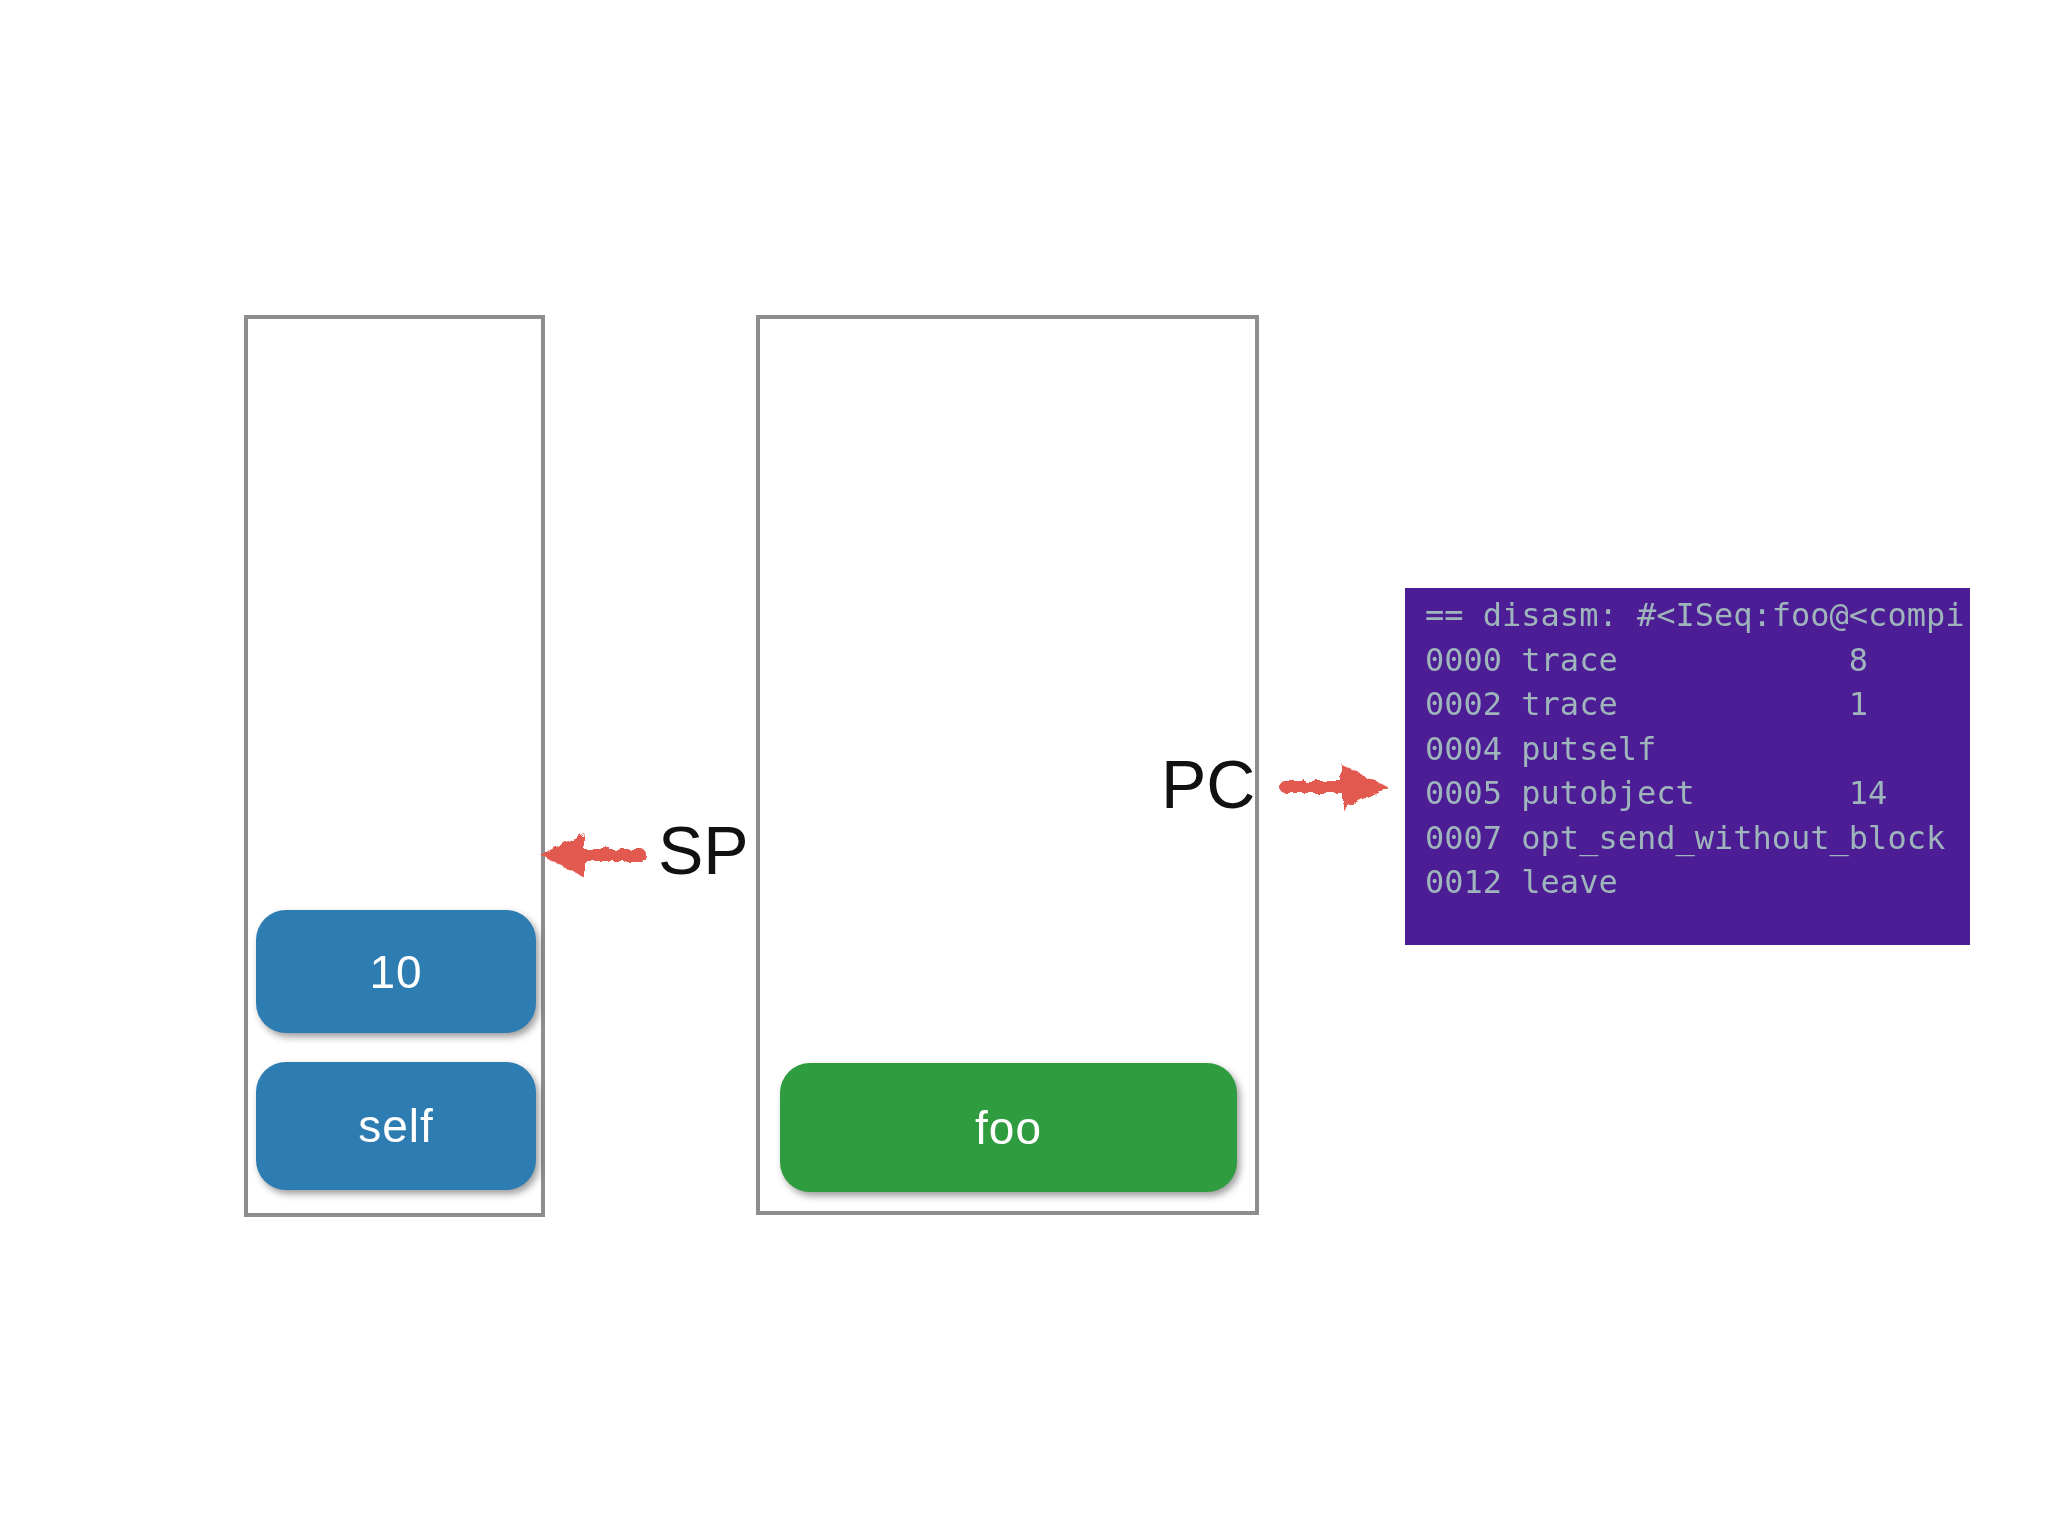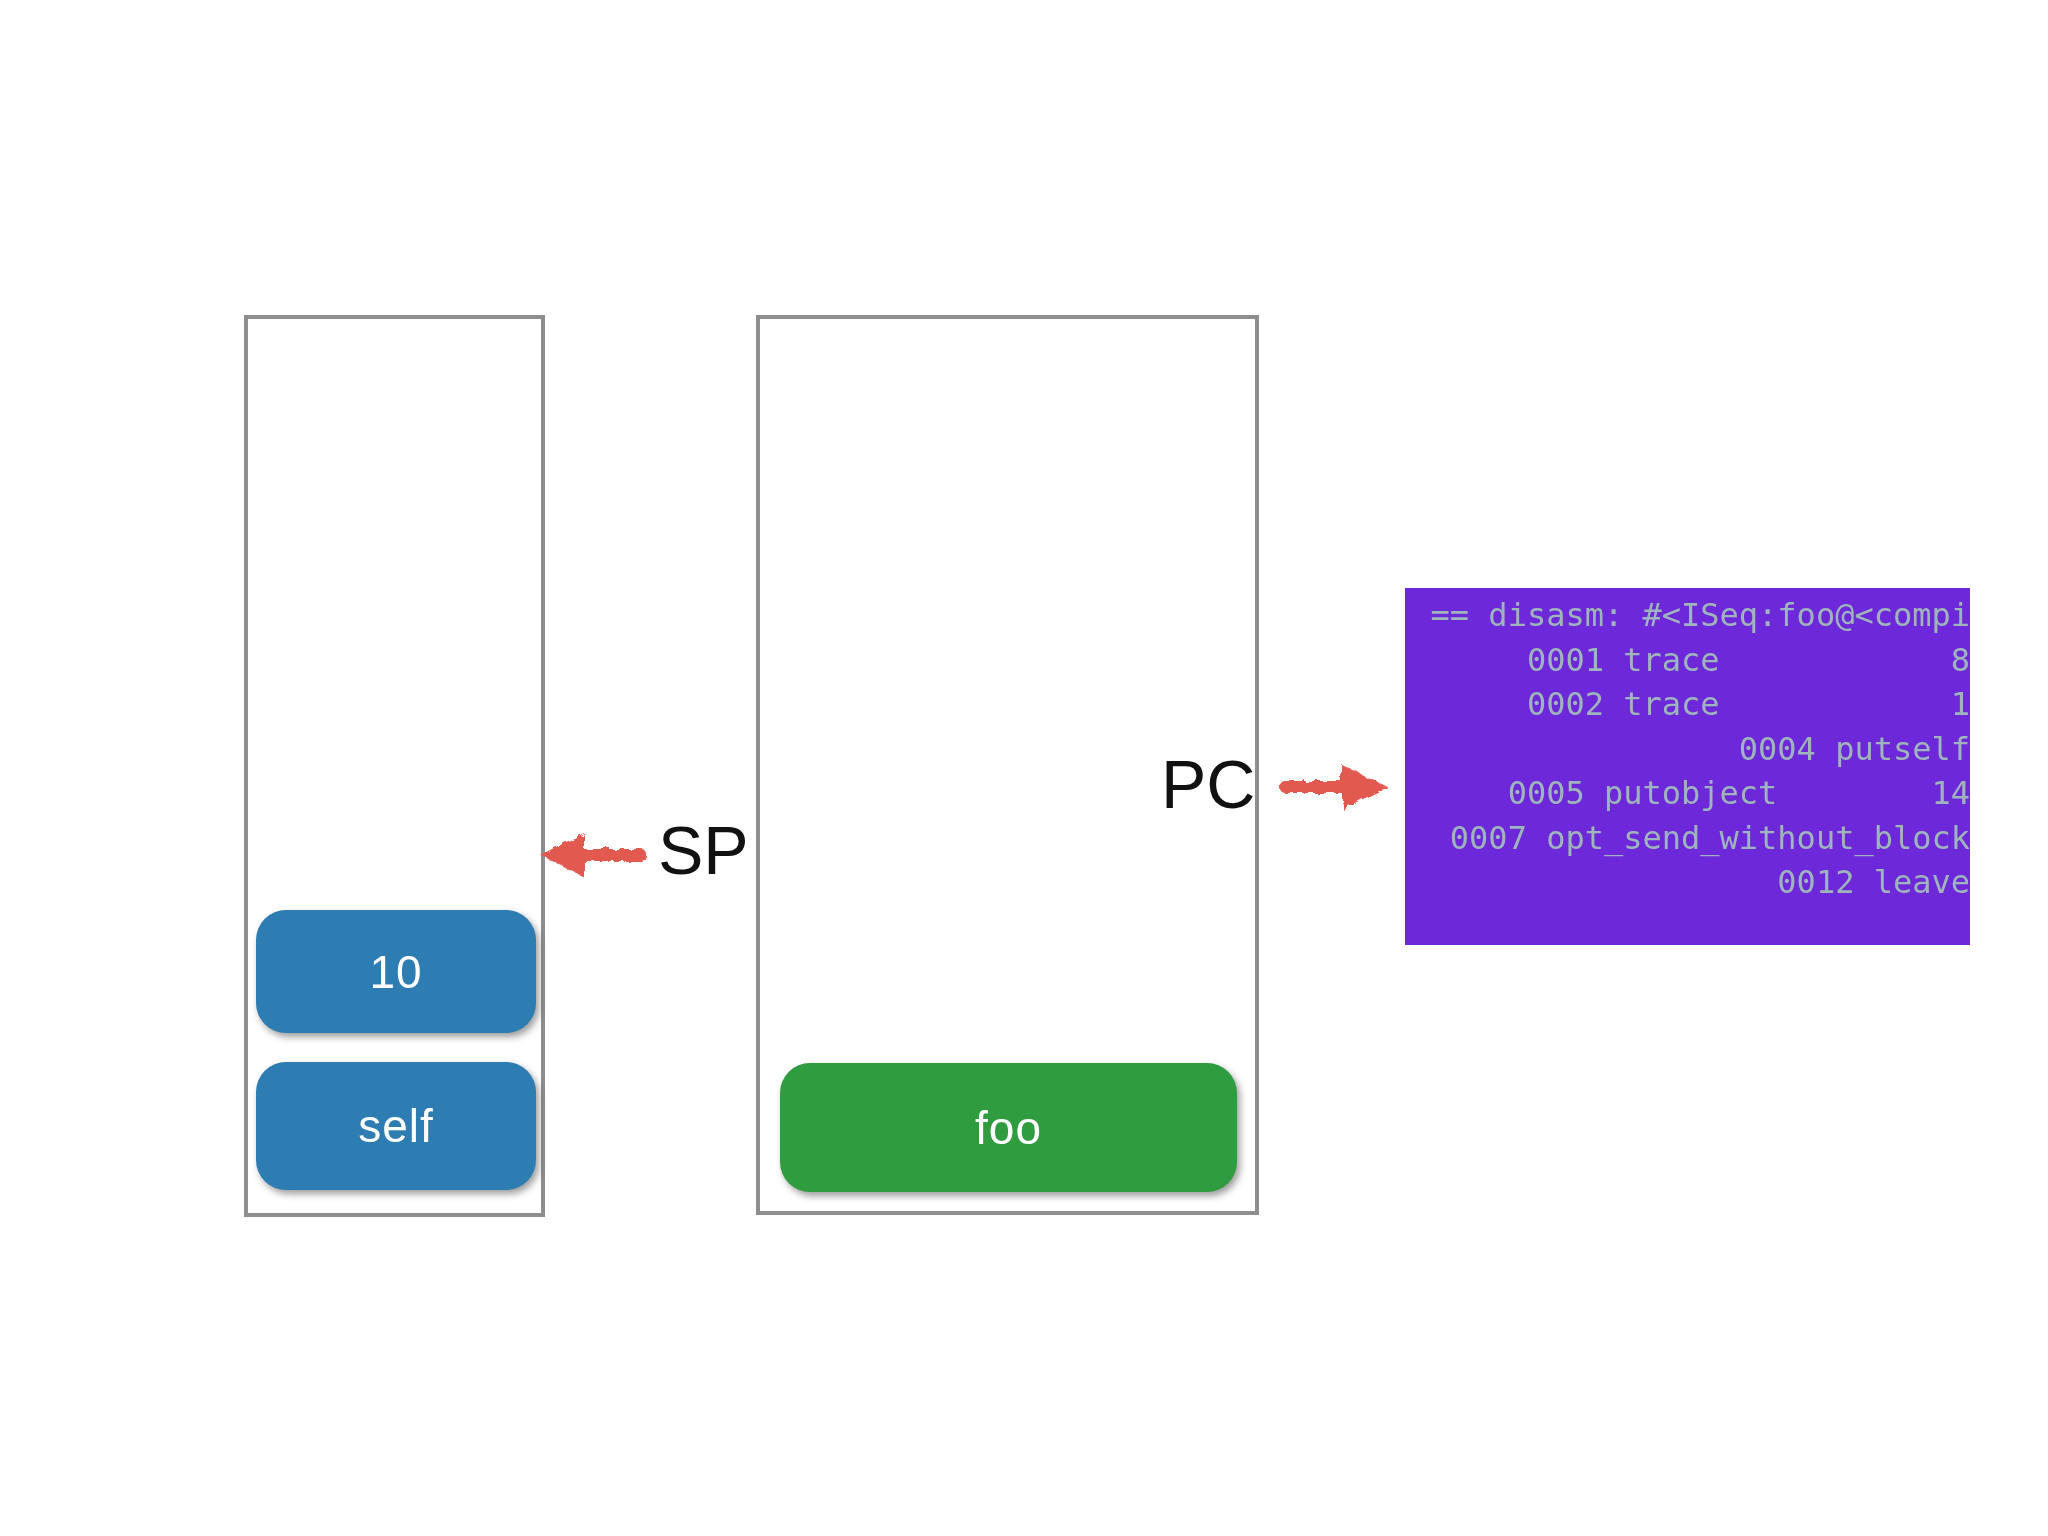--- a/index.html
+++ b/index.html
@@ -128,23 +128,23 @@
           <feDisplacementMap in="SourceGraphic" in2="n" scale="7"></feDisplacementMap>
         </filter>
       </defs>
       <g filter="url(#rough-pc)" fill="currentColor">
         <rect x="8" y="24" width="74" height="12" rx="5"></rect>
         <polygon points="116,30 70,8 70,52"></polygon>
       </g>
     </svg>
   </div>
 
-  <div class="disasm" style="background-color: #6d28d9; text-align: right;">
+  <div class="disasm" style="background-color: #4c1d95;">
     <div class="line" style="color: rgb(159, 181, 188);">== disasm: #&lt;ISeq:foo@&lt;compi</div>
-    <div class="line" style="color: rgb(159, 181, 188);">0001 trace            8</div>
+    <div class="line" style="color: rgb(159, 181, 188);">0000 trace            8</div>
     <div class="line" style="color: rgb(159, 181, 188);">0002 trace            1</div>
     <div class="line" style="color: rgb(159, 181, 188);">0004 putself</div>
     <div class="line" style="color: rgb(159, 181, 188);">0005 putobject        14</div>
     <div class="line" style="color: rgb(159, 181, 188);">0007 opt_send_without_block</div>
     <div class="line" style="color: rgb(159, 181, 188);">0012 leave</div>
   </div>
 
 
 </div>
 

